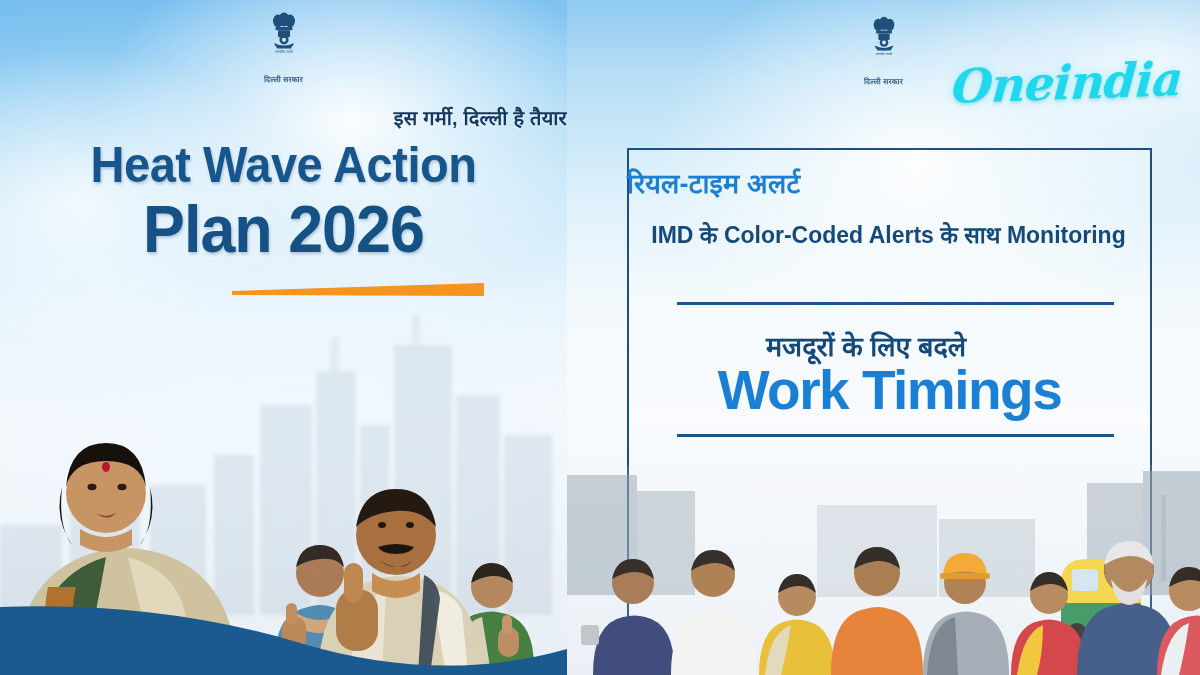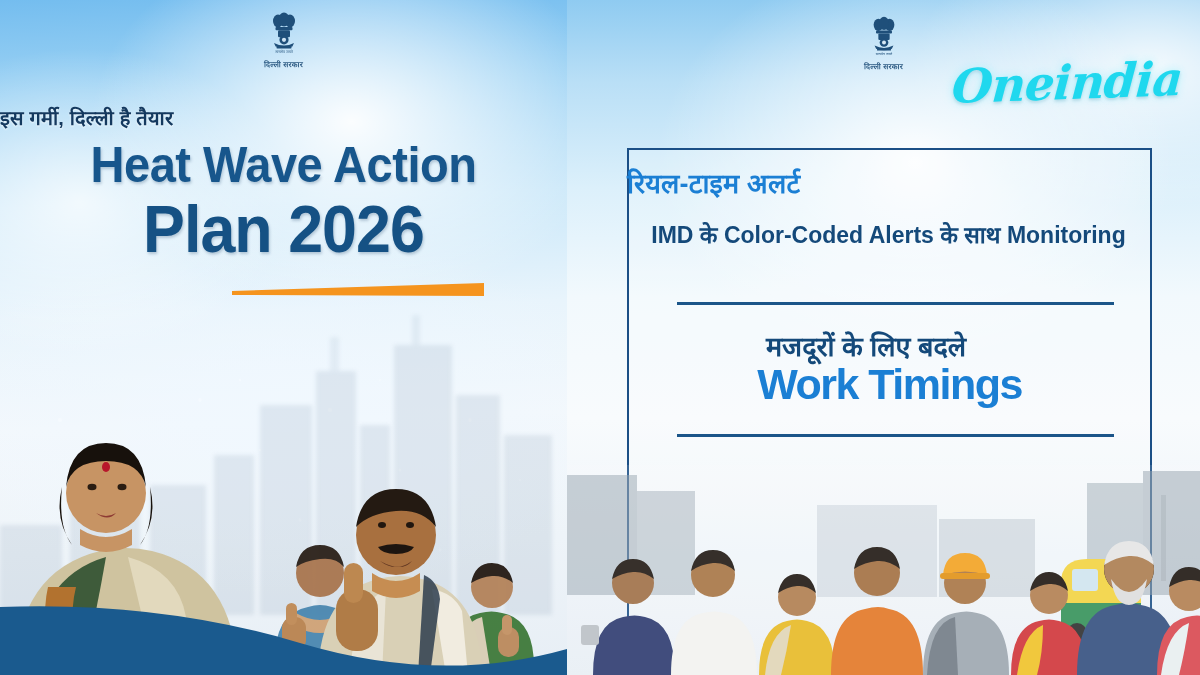--- a/index.html
+++ b/index.html
@@ -21,24 +21,24 @@
   .city {
     position:absolute; left:0; bottom:60px; width:567px; height:330px;
     opacity:.30; filter:blur(2.2px);
   }
   .spark { position:absolute; inset:0; opacity:.5; }
 
   .emblem-wrap { position:absolute; left:0; right:0; top:12px; display:flex;
                  flex-direction:column; align-items:center; }
   .emblem-svg { display:block; }
   .emblem-cap { font-size:7.5px; font-weight:700; color:#23527c; letter-spacing:.2px;
-                margin-top:1px; opacity:.92; }
+                margin-top:16px; opacity:.92; }
 
   .l-tag {
-    position:absolute; left:0; right:0; top:104px; text-align:left;
+    position:absolute; left:0; right:0; top:104px; text-align:right;
     font-size:20px; font-weight:700; color:#14395f; letter-spacing:.2px;
     text-shadow:0 1px 2px rgba(255,255,255,.85);
   }
   .l-h1 {
     position:absolute; left:0; right:0; top:140px; text-align:center;
     font-size:50px; line-height:1.0; font-weight:700; color:#17568c;
     letter-spacing:-.5px; font-stretch:condensed;
     text-shadow:1px 2px 3px rgba(20,60,100,.25);
     transform:scaleX(.94);
   }
@@ -89,21 +89,21 @@
     background:#1b5589;
   }
 
   .r-t1 { position:absolute; left:627px; width:525px; top:164px; 
           font-size:27px; font-weight:700; color:#1b7fd4; letter-spacing:.2px; }
   .r-t2 { position:absolute; left:627px; width:523px; top:220px; text-align:center;
           font-size:23px; font-weight:700; color:#14497a; line-height:1.35; }
   .r-t3 { position:absolute; left:627px; width:478px; top:327px; text-align:center;
           font-size:27px; font-weight:700; color:#14497a; }
   .r-t4 { position:absolute; left:627px; width:525px; top:362px; text-align:center;
-          font-size:43px; font-weight:700; color:#1b7fd4; letter-spacing:-1.5px;
+          font-size:55px; font-weight:700; color:#1b7fd4; letter-spacing:-1.5px;
           line-height:1.05; }
 
   .workers { position:absolute; left:567px; bottom:0; width:633px; height:210px; }
 </style>
 </head>
 <body>
 
 <div id="stage">
 
   <div class="panel-left">

